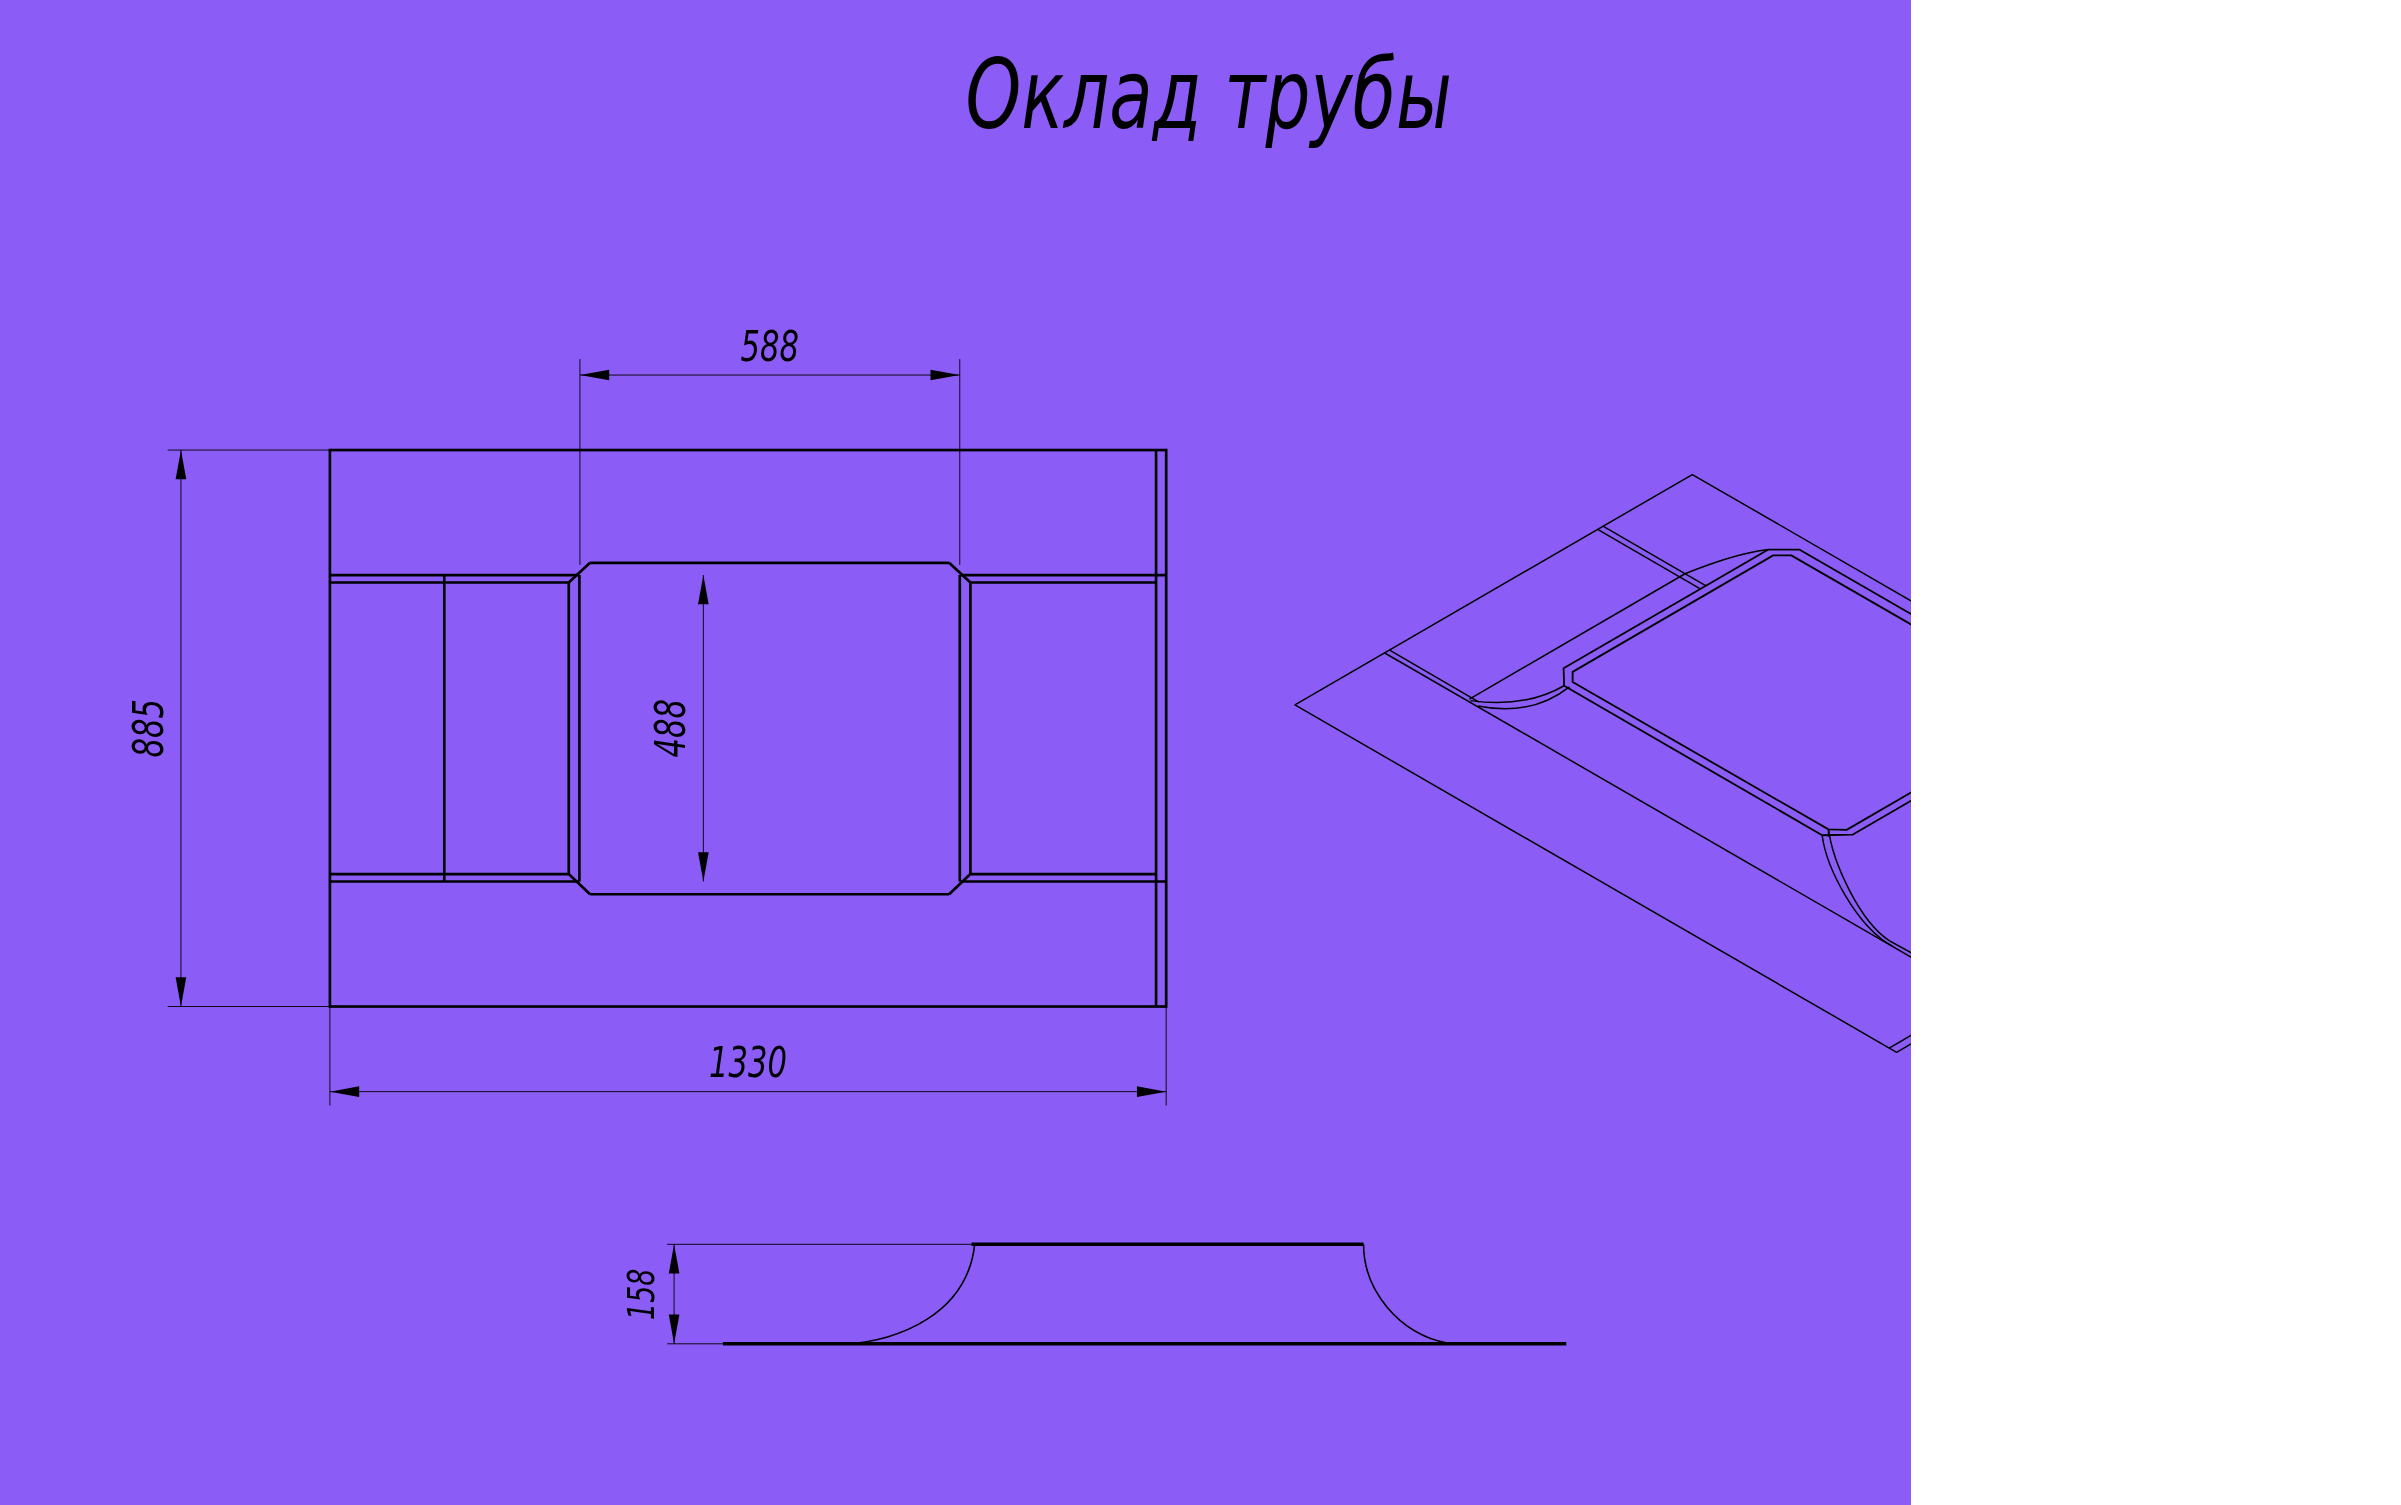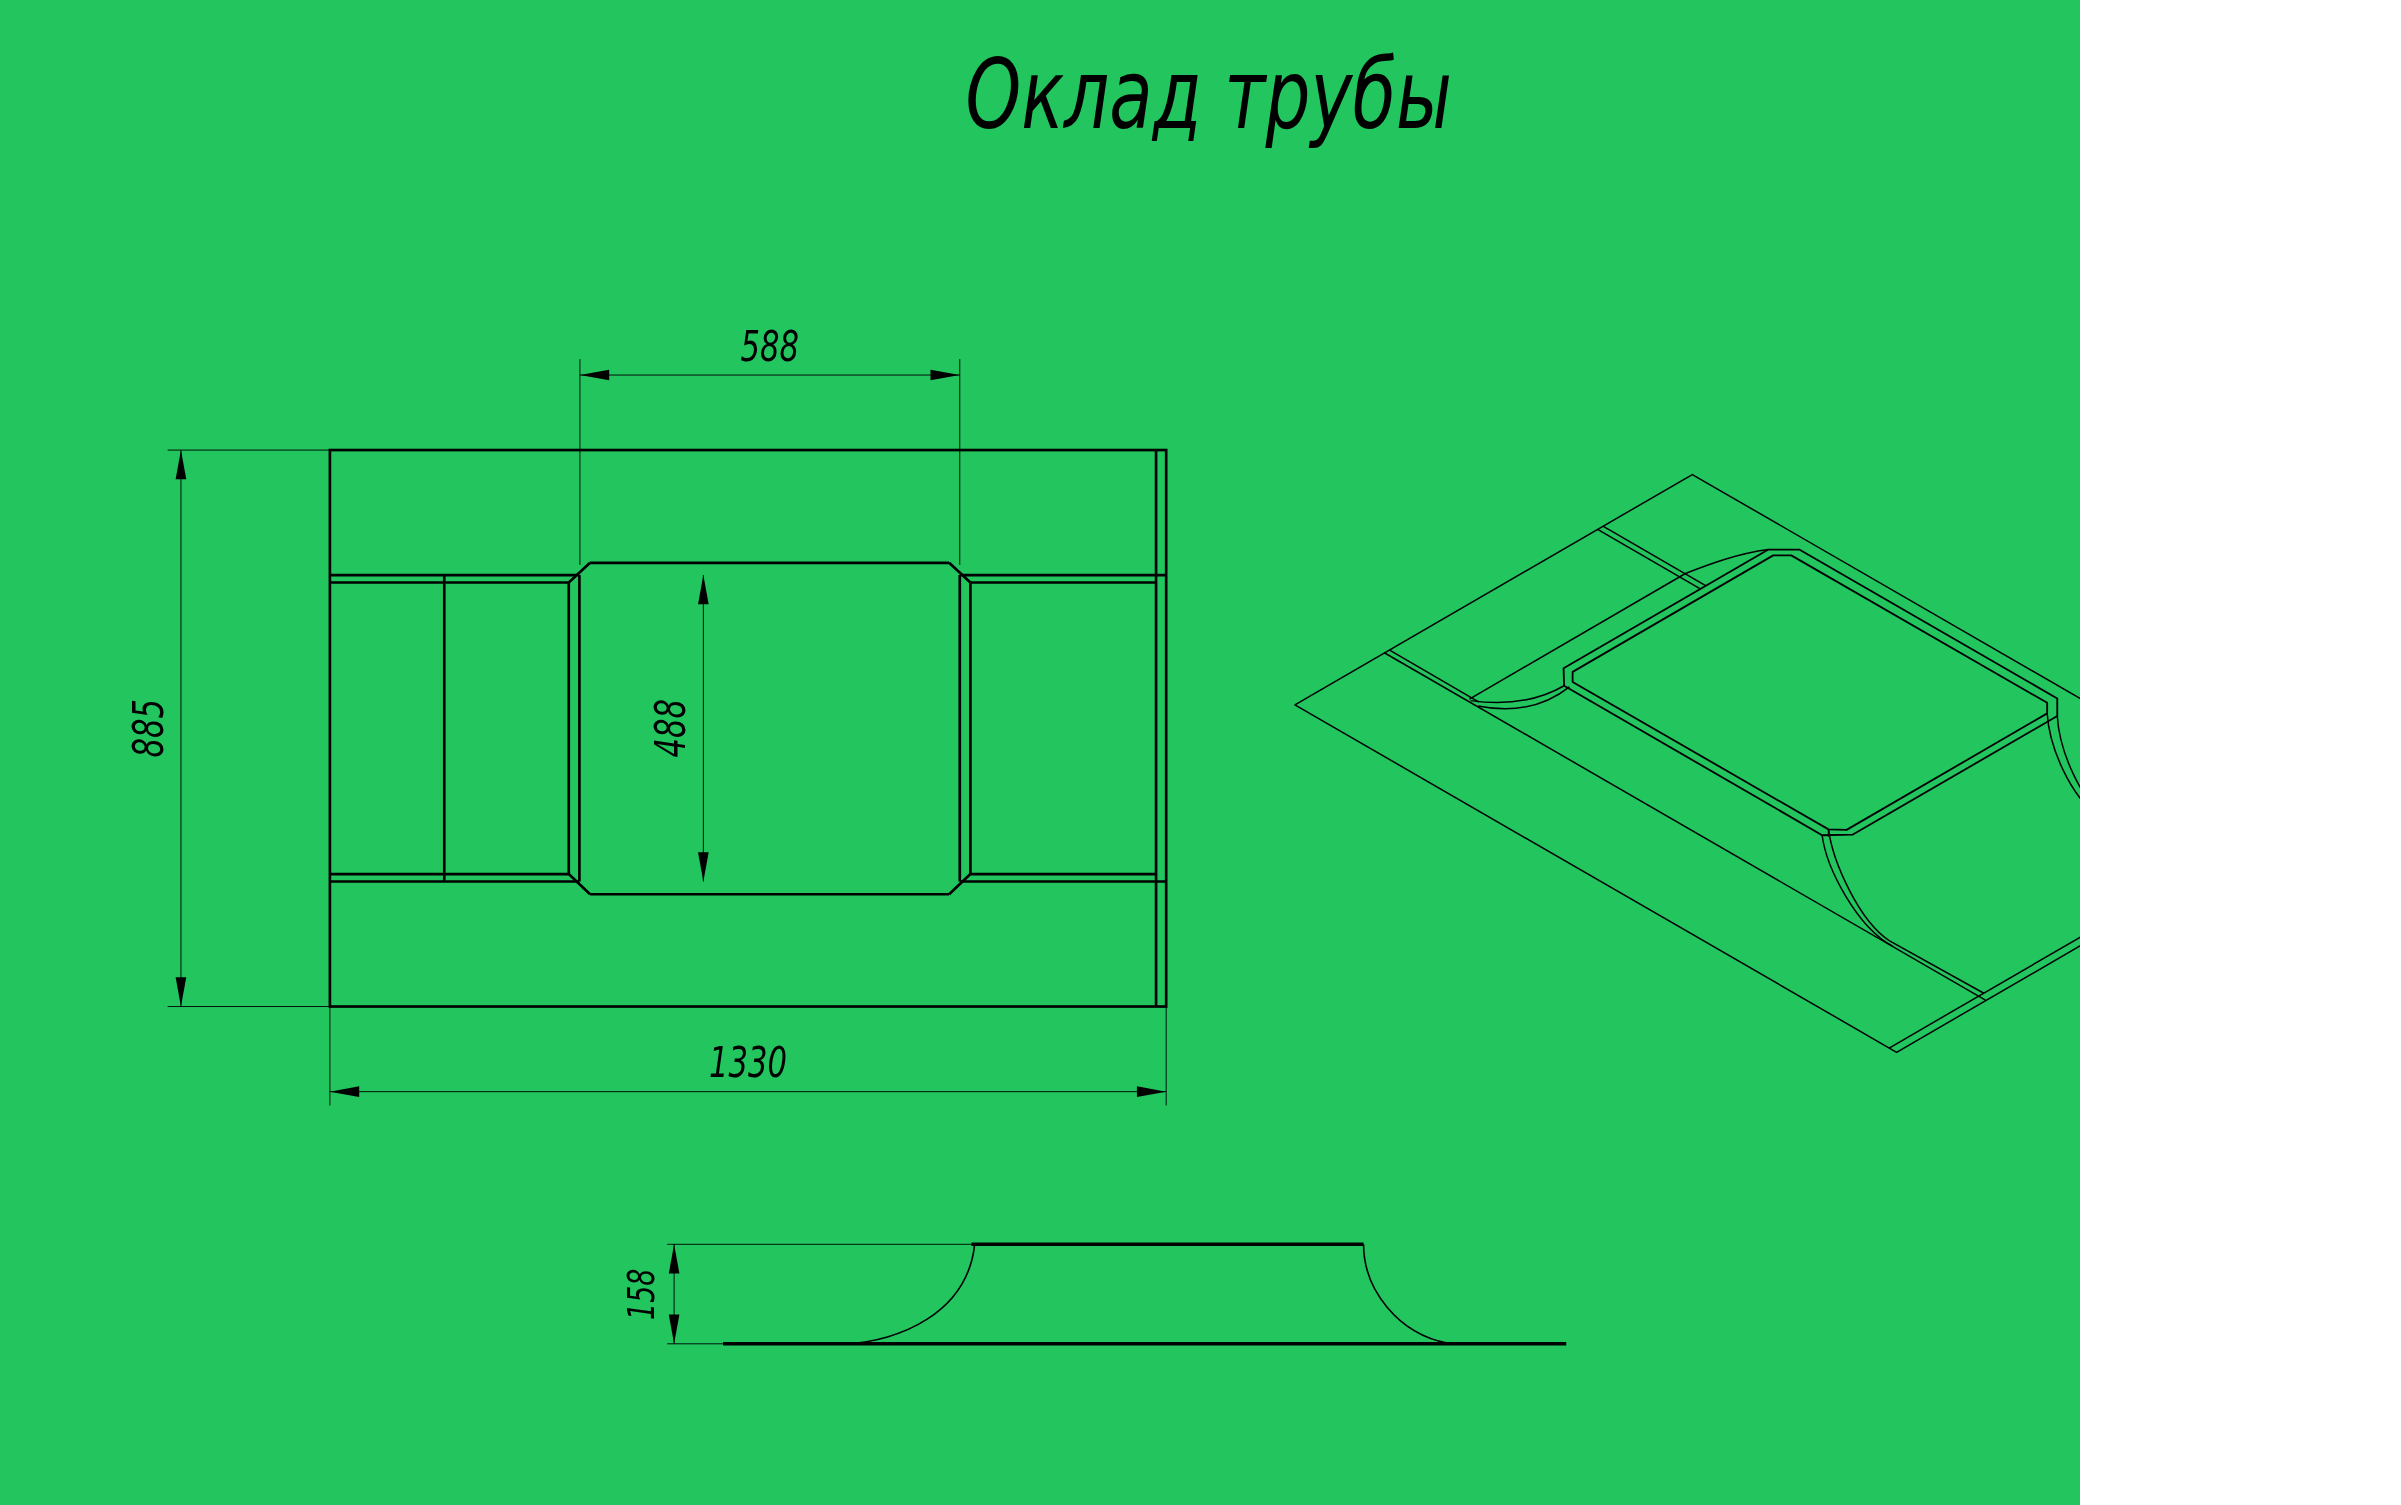--- a/index.html
+++ b/index.html
@@ -5,23 +5,23 @@
   html, body {
     margin: 0;
     padding: 0;
     background: #ffffff;
     width: 2401px;
     height: 1505px;
     font-family: "DejaVu Sans", sans-serif;
   }
   #sheet {
     position: relative;
-    width: 2080px;
+    width: 1911px;
     height: 1505px;
-    background: #22c55e;
+    background: #8b5cf6;
     overflow: hidden;
     text-decoration: underline;
   }
   svg { display: block; }
   
   .t  { stroke: #000; stroke-width: 5;   fill: none; stroke-linecap: butt; }   
   .n  { stroke: #000; stroke-width: 1.7; fill: none; stroke-linecap: butt; }   
   .i  { stroke: #000; stroke-width: 2.8; fill: none; stroke-linejoin: round; } 
   .ib { stroke: #000; stroke-width: 3.4; fill: none; stroke-linejoin: round; } 
   .st { stroke: #000; stroke-width: 6.5; fill: none; }                         

